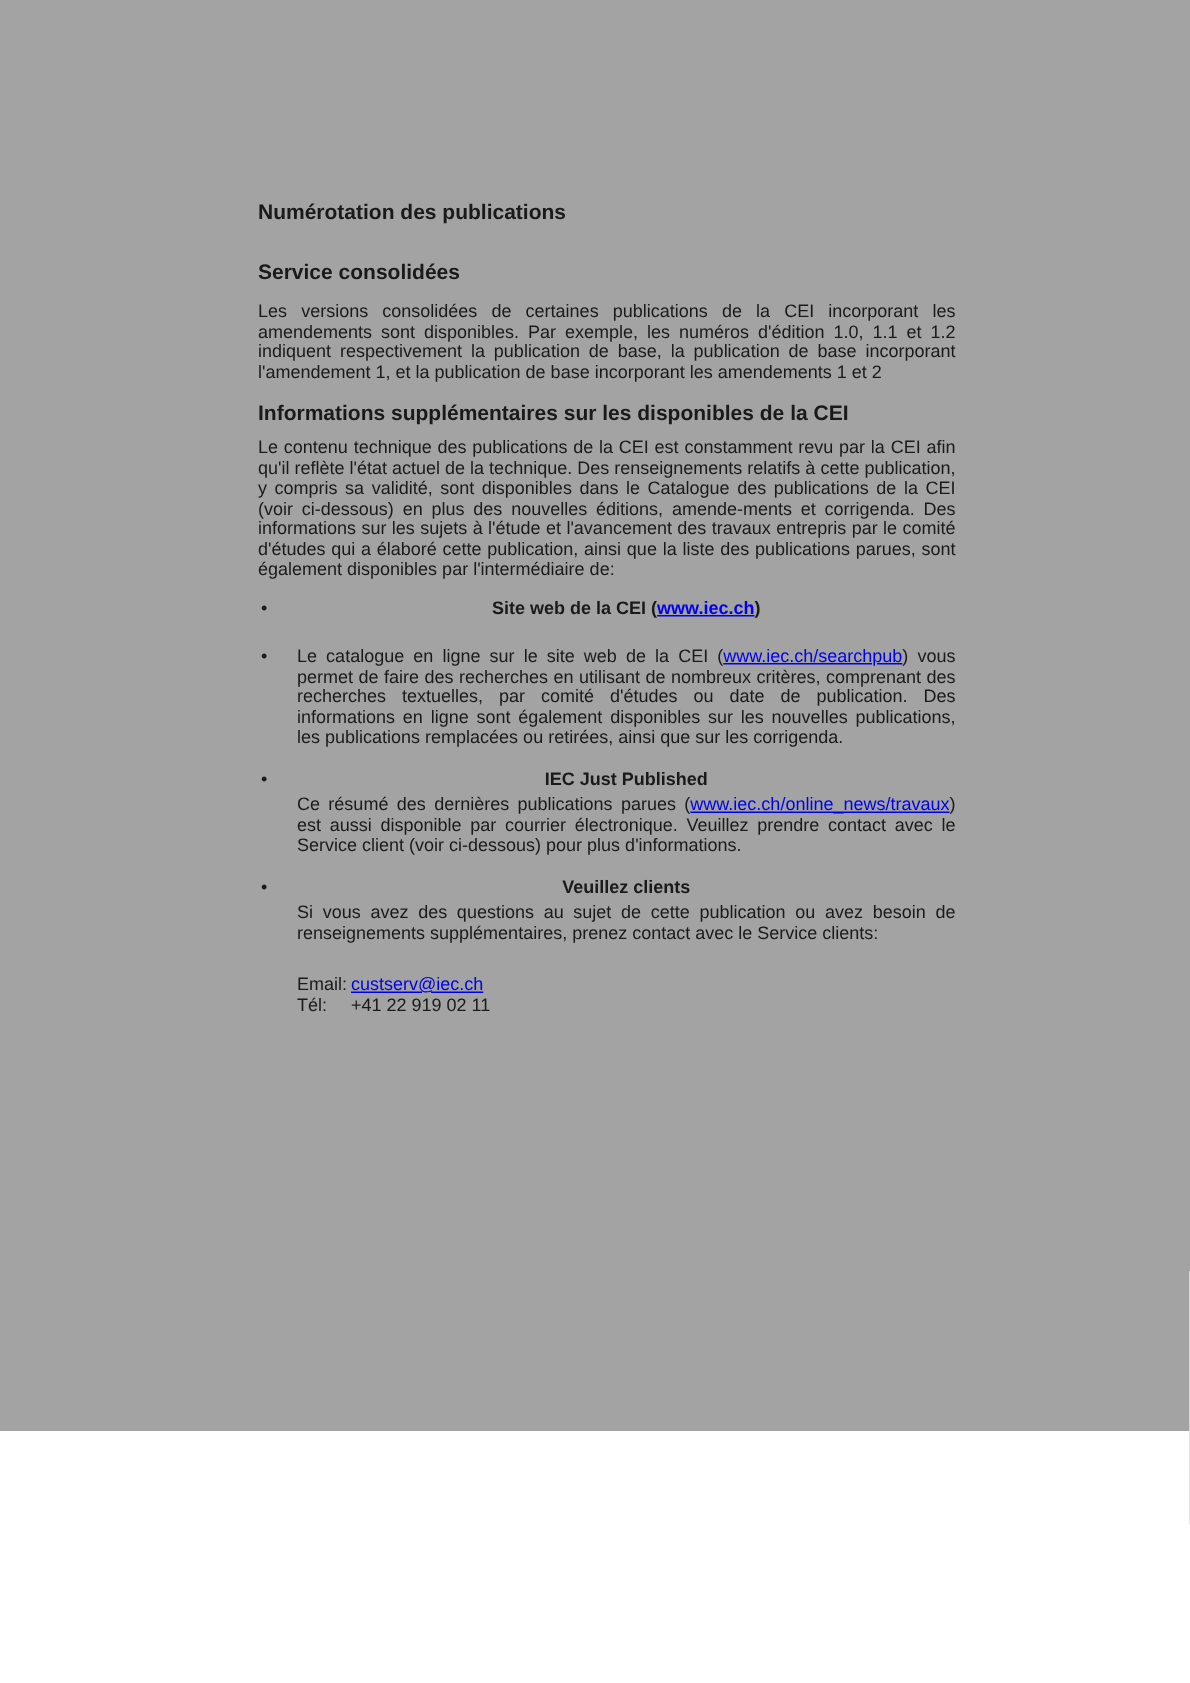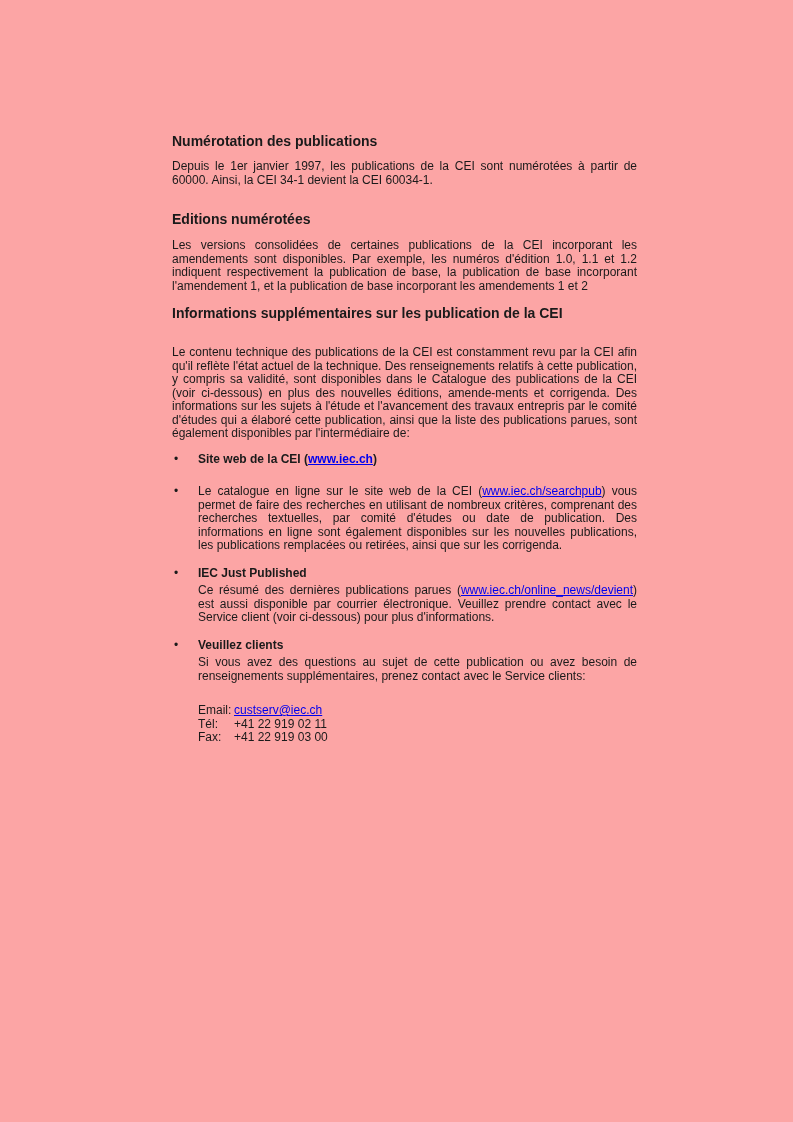--- a/index.html
+++ b/index.html
@@ -6,22 +6,22 @@
   html, body {
     margin: 0; padding: 0;
     width: 793px; height: 1122px;
     background: #ffffff;
     font-family: "Liberation Sans", sans-serif;
     color: #1a1a1a;
     overflow: hidden;
   }
   .page {
     position: relative;
-    width: 793px; height: 1122px;
-    background: #fca5a5;
+    width: 793px; height: 954px;
+    background: #a3a3a3;
   }
   .content {
     position: absolute;
     left: 172px; top: 133px;
     width: 465px;
     font-size: 12px;
     line-height: 13.5px;
   }
   h2.doc-heading {
     margin: 0;
@@ -30,40 +30,40 @@
     line-height: 16px;
     color: #1a1a1a;
   }
   h2.h-2 { margin-top: 24px; }
   h2.h-3 { margin-top: 12px; }
   p.para {
     margin: 11px 0 0 0;
     text-align: justify;
   }
   p.para.p-2 { margin-top: 12px; }
-  p.para.p-3 { margin-top: 25px; }
+  p.para.p-3 { margin-top: 9px; }
   ul.bullets {
     margin: 12px 0 0 0;
     padding: 0;
     list-style: none;
   }
   ul.bullets li {
     position: relative;
     padding-left: 26px;
   }
   li.li-2 { margin-top: 19px; }
   li.li-3 { margin-top: 14px; }
   li.li-4 { margin-top: 14px; }
   .marker {
     position: absolute;
     left: 2px; top: 0;
     font-size: 12px;
     color: #1a1a1a;
   }
-  .b-label { font-weight: bold; }
+  .b-label { font-weight: bold; text-align: center; }
   .b-body {
     margin-top: 4px;
     text-align: justify;
   }
   a.link {
     color: #0000ee;
     text-decoration: underline;
     cursor: pointer;
   }
   .contact {
@@ -76,63 +76,58 @@
     line-height: 13.5px;
   }
 </style>
 </head>
 <body>
 
 <div class="page">
   <div class="content">
 
     <h2 class="doc-heading h-1">Numérotation des publications</h2>
-    <p class="para p-1">Depuis le 1er janvier 1997, les publications de la CEI sont numérotées à partir de 60000. Ainsi, la CEI 34-1 devient la CEI 60034-1.</p>
 
-    <h2 class="doc-heading h-2">Editions numérotées</h2>
+    <h2 class="doc-heading h-2">Service consolidées</h2>
     <p class="para p-2">Les versions consolidées de certaines publications de la CEI incorporant les amendements sont disponibles. Par exemple, les numéros d'édition 1.0, 1.1 et 1.2 indiquent respectivement la publication de base, la publication de base incorporant l'amendement 1, et la publication de base incorporant les amendements 1 et 2</p>
 
-    <h2 class="doc-heading h-3">Informations supplémentaires sur les publication de la CEI</h2>
+    <h2 class="doc-heading h-3">Informations supplémentaires sur les disponibles de la CEI</h2>
     <p class="para p-3">Le contenu technique des publications de la CEI est constamment revu par la CEI afin qu'il reflète l'état actuel de la technique. Des renseignements relatifs à cette publication, y compris sa validité, sont disponibles dans le Catalogue des publications de la CEI (voir ci-dessous) en plus des nouvelles éditions, amende-ments et corrigenda. Des informations sur les sujets à l'étude et l'avancement des travaux entrepris par le comité d'études qui a élaboré cette publication, ainsi que la liste des publications parues, sont également disponibles par l'intermédiaire de:</p>
 
     <ul class="bullets">
 
       <li class="li-1">
         <span class="marker">•</span>
         <div class="b-label"><span>Site web de la CEI (</span><a class="link">www.iec.ch</a><span>)</span></div>
       </li>
 
       <li class="li-2">
         <span class="marker">•</span>
         <div class="b-body"><span>Le catalogue en ligne sur le site web de la CEI (</span><a class="link">www.iec.ch/searchpub</a><span>) vous permet de faire des recherches en utilisant de nombreux critères, comprenant des recherches textuelles, par comité d'études ou date de publication. Des informations en ligne sont également disponibles sur les nouvelles publications, les publications remplacées ou retirées, ainsi que sur les corrigenda.</span></div>
       </li>
 
       <li class="li-3">
         <span class="marker">•</span>
         <div class="b-label">IEC Just Published</div>
-        <div class="b-body"><span>Ce résumé des dernières publications parues (</span><a class="link">www.iec.ch/online_news/devient</a><span>) est aussi disponible par courrier électronique. Veuillez prendre contact avec le Service client (voir ci-dessous) pour plus d'informations.</span></div>
+        <div class="b-body"><span>Ce résumé des dernières publications parues (</span><a class="link">www.iec.ch/online_news/travaux</a><span>) est aussi disponible par courrier électronique. Veuillez prendre contact avec le Service client (voir ci-dessous) pour plus d'informations.</span></div>
       </li>
 
       <li class="li-4">
         <span class="marker">•</span>
         <div class="b-label">Veuillez clients</div>
         <div class="b-body">Si vous avez des questions au sujet de cette publication ou avez besoin de renseignements supplémentaires, prenez contact avec le Service clients:</div>
       </li>
 
     </ul>
 
     <div class="contact">
       <div class="row">
         <span>Email:</span>
         <span><a class="link">custserv@iec.ch</a></span>
       </div>
       <div class="row">
         <span>Tél:</span>
         <span>+41 22 919 02 11</span>
       </div>
-      <div class="row">
-        <span>Fax:</span>
-        <span>+41 22 919 03 00</span>
-      </div>
     </div>
 
   </div>
 </div>
 
 </body></html>

